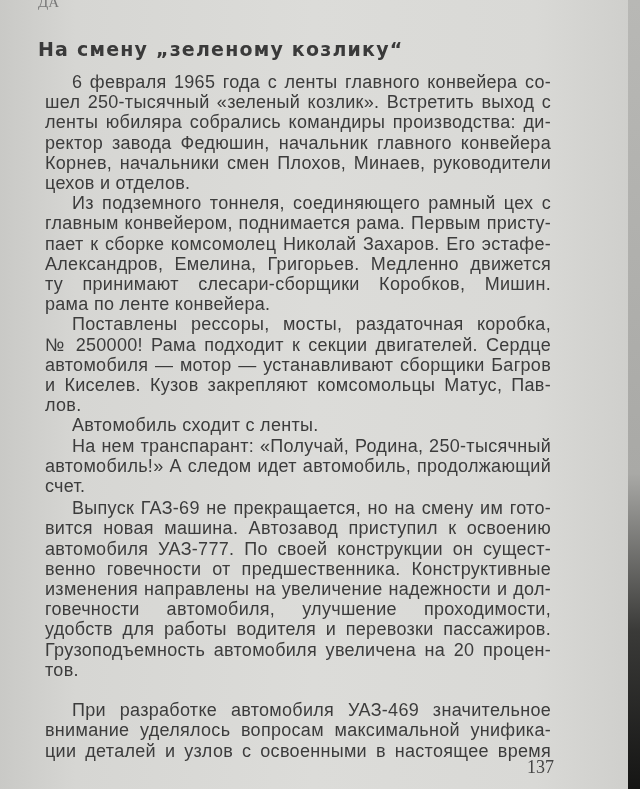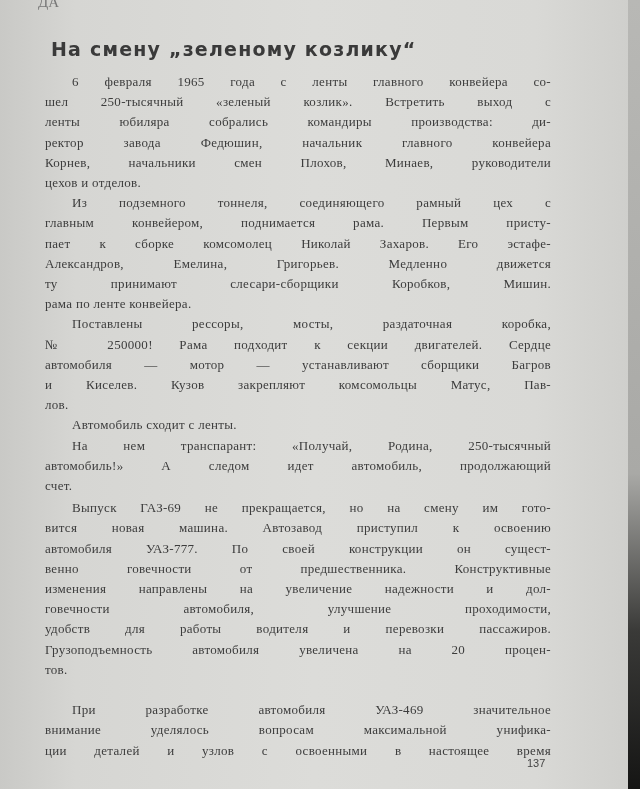--- a/index.html
+++ b/index.html
@@ -15,33 +15,33 @@
     position: absolute; right: 0; top: 0; width: 12px; height: 789px;
     background: linear-gradient(180deg, #b8b8b5 0%, #a9a9a6 60%, #3a3a38 80%, #151514 100%);
   }
   .runhead {
     position: absolute; left: 38px; top: -6px;
     font-family: "Liberation Serif", serif; font-size: 15px; color: #777;
   }
   .title {
     position: absolute; left: 38px; top: 38px;
     font-family: "DejaVu Sans", sans-serif; font-weight: bold; font-size: 19px;
-    letter-spacing: 1.2px; color: #3a3a3a; margin-left: 13px;
+    letter-spacing: 1.2px; color: #3a3a3a;
   }
   .body {
     position: absolute; left: 45px; top: 72px; width: 506px;
-    font-family: Liberation Serif, serif; font-size: 13px; line-height: 20.2px;
+    font-family: Liberation Sans, sans-serif; font-size: 18px; line-height: 20.2px;
     color: #3c3c3c; text-align: justify; letter-spacing: 0.3px;
   }
   .body p { margin: 0; text-indent: 27px; }
   .body p .ln { display: block; text-align: justify; text-align-last: justify; }
   .body p .ln.last { text-align-last: left; }
   .pagenum {
     position: absolute; left: 527px; top: 757px;
-    font-family: Liberation Sans, sans-serif; font-size: 11px; color: #444;
+    font-family: Liberation Serif, serif; font-size: 18px; color: #444;
   }
 </style>
 </head>
 <body>
 
 <div class="page">
   <div class="runhead">ДА</div>
   <div class="title">На смену „зеленому козлику“</div>
 
   <div class="body">

